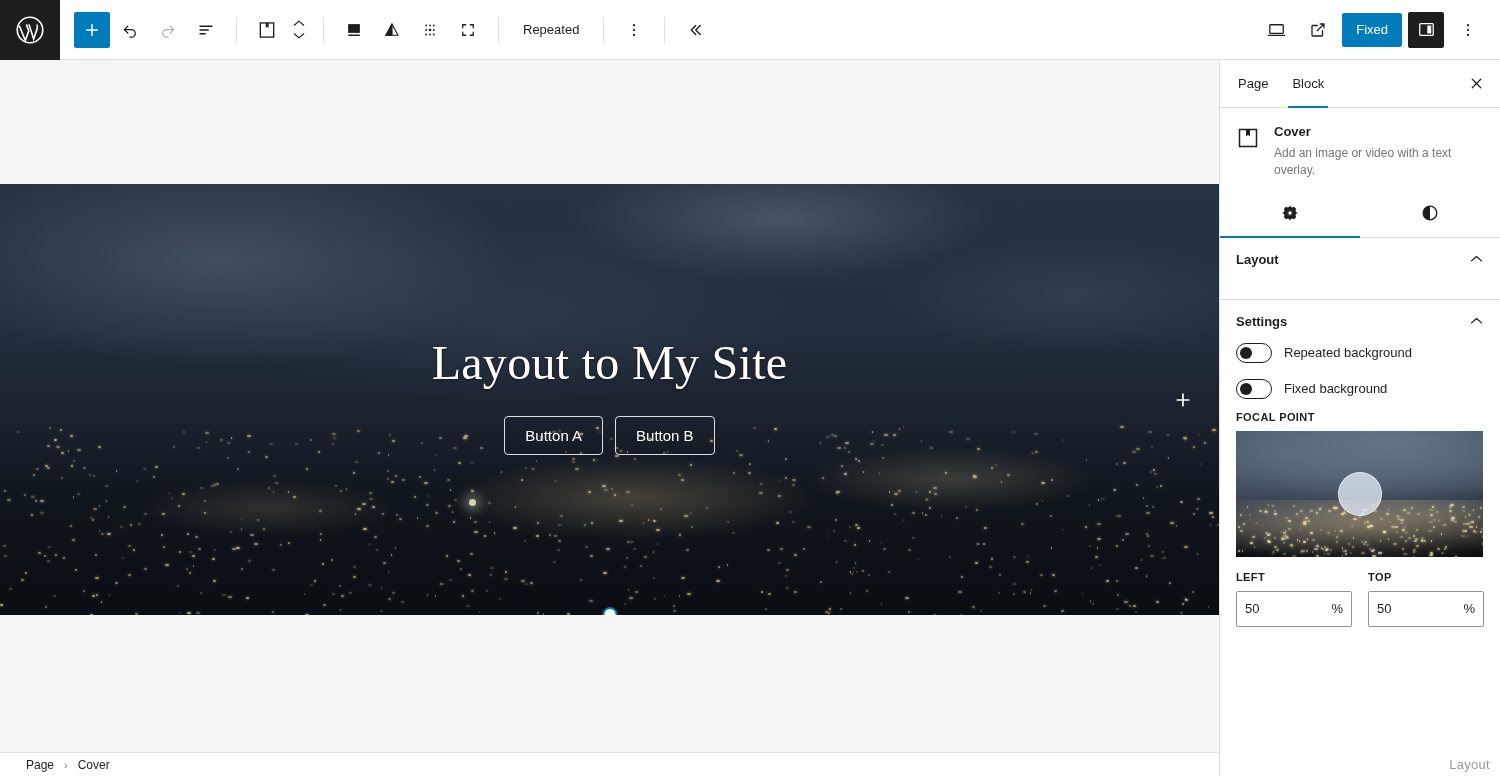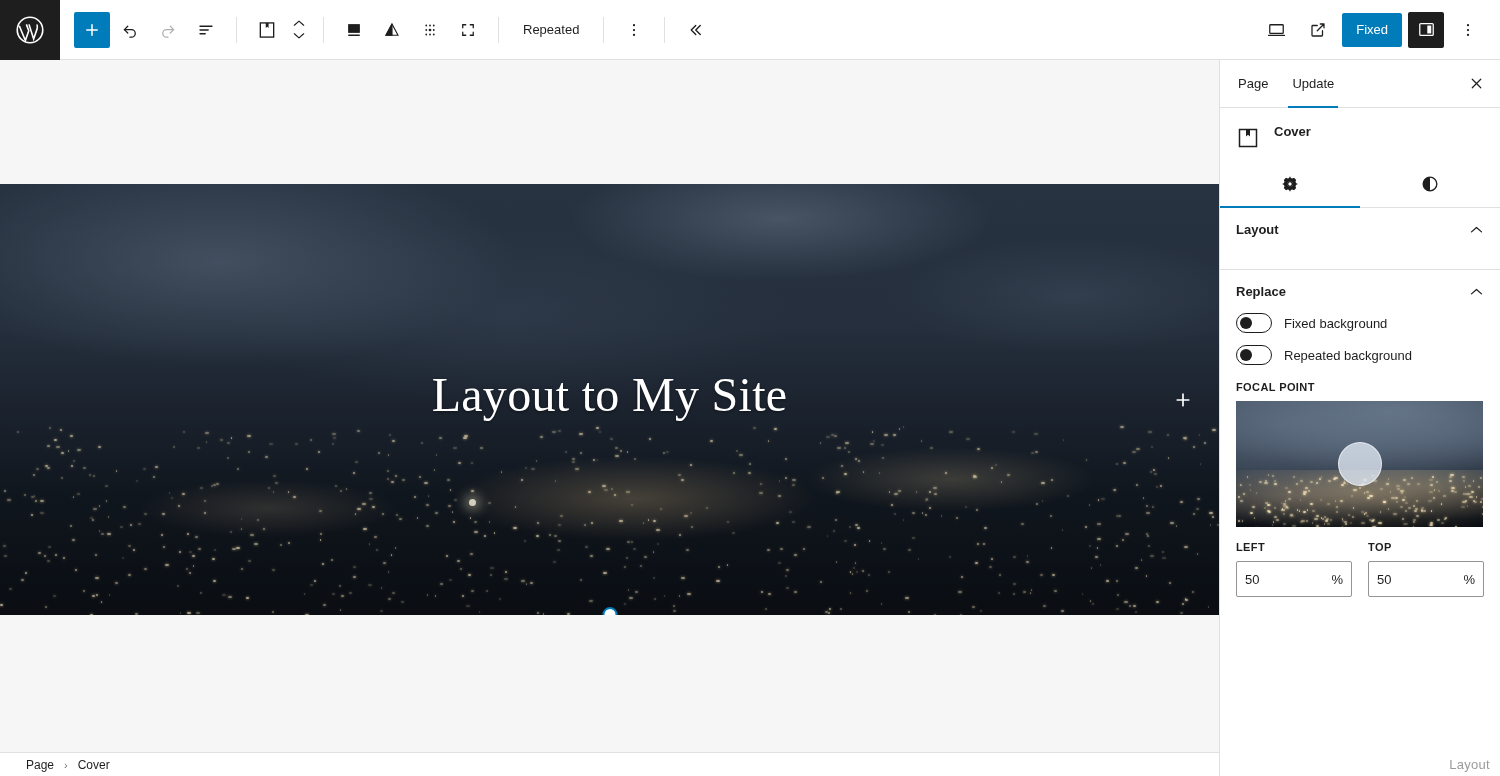--- a/index.html
+++ b/index.html
@@ -989,20 +989,24 @@
           <i style="left:46.55%;top:98.69%;opacity:0.81;width:3px"></i>
           <i style="left:98.32%;top:4.35%;opacity:0.30;width:1px"></i>
           <i style="left:67.88%;top:57.96%;opacity:0.26;width:1px"></i>
           <i style="left:72.31%;top:93.54%;opacity:0.44;width:1px"></i>
           <i style="left:0.32%;top:68.34%;opacity:0.40;width:3px"></i>
         </div>
       <div class="cover-tint"></div>
 
       <div class="cover-inner">
         <div class="cover-title">Layout to My Site</div>
+        <div class="cover-buttons">
+          <button class="cover-btn">Button A</button>
+          <button class="cover-btn">Button B</button>
+        </div>
       </div>
 
       <div class="cover-appender">
         <svg width="20" height="20" viewBox="0 0 24 24" fill="none" stroke="#fff" stroke-width="2" stroke-linecap="round">
           <path d="M12 5v14M5 12h14"></path>
         </svg>
       </div>
 
       <div class="resize-handle"></div>
     </div>
@@ -1011,37 +1015,38 @@
   <div class="footer">
     <span class="crumb">Page</span>
     <span class="crumb-sep">›</span>
     <span class="crumb">Cover</span>
   </div>
 
   <div class="sidebar">
 
     <div class="sb-tabs">
       <button class="sb-tab">Page</button>
-      <button class="sb-tab active">Update</button>
+      <button class="sb-tab active">Block</button>
       <div class="sb-close">
         <svg width="17" height="17" viewBox="0 0 24 24" fill="none" stroke="currentColor" stroke-width="1.7" stroke-linecap="round">
           <path d="M6 6l12 12M18 6L6 18"></path>
         </svg>
       </div>
     </div>
 
     <div class="sb-blockinfo">
       <div class="sb-block-icon">
         <svg width="24" height="24" viewBox="0 0 24 24" fill="none" stroke="#1e1e1e" stroke-width="1.5">
           <rect x="3.5" y="3.5" width="17" height="17"></rect>
           <path d="M10 3.5 h4 v7 l-2-1.7 -2 1.7 z" fill="#1e1e1e" stroke="none"></path>
         </svg>
       </div>
       <div>
         <div class="sb-block-title">Cover</div>
+        <div class="sb-block-desc">Add an image or video with a text overlay.</div>
       </div>
     </div>
 
     <div class="sb-icontabs">
       <button class="sb-icontab active">
         <svg width="20" height="20" viewBox="0 0 24 24" fill="#1e1e1e">
           <path d="M12 8.4a3.6 3.6 0 1 0 0 7.2 3.6 3.6 0 0 0 0-7.2zm0 5.6a2 2 0 1 1 0-4 2 2 0 0 1 0 4z"></path>
           <path d="M20 12c0-.5-.05-1-.14-1.46l1.7-1.2-1.9-3.3-2 .76a7.9 7.9 0 0 0-2.5-1.45L14.9 3.2h-3.8l-.26 2.15A7.9 7.9 0 0 0 8.34 6.8l-2-.76-1.9 3.3 1.7 1.2a8.2 8.2 0 0 0 0 2.92l-1.7 1.2 1.9 3.3 2-.76a7.9 7.9 0 0 0 2.5 1.45l.26 2.15h3.8l.26-2.15a7.9 7.9 0 0 0 2.5-1.45l2 .76 1.9-3.3-1.7-1.2c.09-.47.14-.95.14-1.46z" opacity="0"></path>
           <path d="M12 2.6l-1.1 2.2a7.6 7.6 0 0 0-1.5.62L7.1 4.6 4.6 7.1l.82 2.3a7.6 7.6 0 0 0-.62 1.5L2.6 12l2.2 1.1c.16.52.37 1.02.62 1.5L4.6 16.9l2.5 2.5 2.3-.82c.48.25.98.46 1.5.62L12 21.4l1.1-2.2c.52-.16 1.02-.37 1.5-.62l2.3.82 2.5-2.5-.82-2.3c.25-.48.46-.98.62-1.5l2.2-1.1-2.2-1.1a7.6 7.6 0 0 0-.62-1.5l.82-2.3-2.5-2.5-2.3.82a7.6 7.6 0 0 0-1.5-.62L12 2.6zm0 6.2a3.2 3.2 0 1 1 0 6.4 3.2 3.2 0 0 1 0-6.4z"></path>
         </svg>
@@ -1059,38 +1064,38 @@
         <span class="panel-title">Layout</span>
         <svg width="15" height="10" viewBox="0 0 24 14" fill="none" stroke="#1e1e1e" stroke-width="2" stroke-linecap="round" stroke-linejoin="round">
           <path d="M4 10 L12 3 L20 10"></path>
         </svg>
       </div>
 
     </div>
 
     <div class="panel" style="border-bottom:none;">
       <div class="panel-head">
-        <span class="panel-title">Replace</span>
+        <span class="panel-title">Settings</span>
         <svg width="15" height="10" viewBox="0 0 24 14" fill="none" stroke="#1e1e1e" stroke-width="2" stroke-linecap="round" stroke-linejoin="round">
           <path d="M4 10 L12 3 L20 10"></path>
         </svg>
+      </div>
+
+      <div class="toggle-row" style="margin-bottom:16px;">
+        <div class="toggle">
+          <div class="knob"></div>
+        </div>
+        <span class="toggle-label">Repeated background</span>
       </div>
 
       <div class="toggle-row">
         <div class="toggle">
           <div class="knob"></div>
         </div>
         <span class="toggle-label">Fixed background</span>
-      </div>
-
-      <div class="toggle-row" style="margin-bottom:16px;">
-        <div class="toggle">
-          <div class="knob"></div>
-        </div>
-        <span class="toggle-label">Repeated background</span>
       </div>
 
       <div class="field-label">FOCAL POINT</div>
 
       <div class="focal-wrap">
         <div class="focal-img">
           <div class="cover-sky" style="position:absolute;inset:0;"></div>
           <div class="cover-glow" style="position:absolute;left:0;right:0;top:55%;bottom:0;"></div>
           <div class="cover-lights" id="focallights" style="position:absolute;left:0;right:0;top:58%;bottom:0;">
               <i style="left:49.74%;top:23.78%;opacity:0.68;width:2px"></i>

